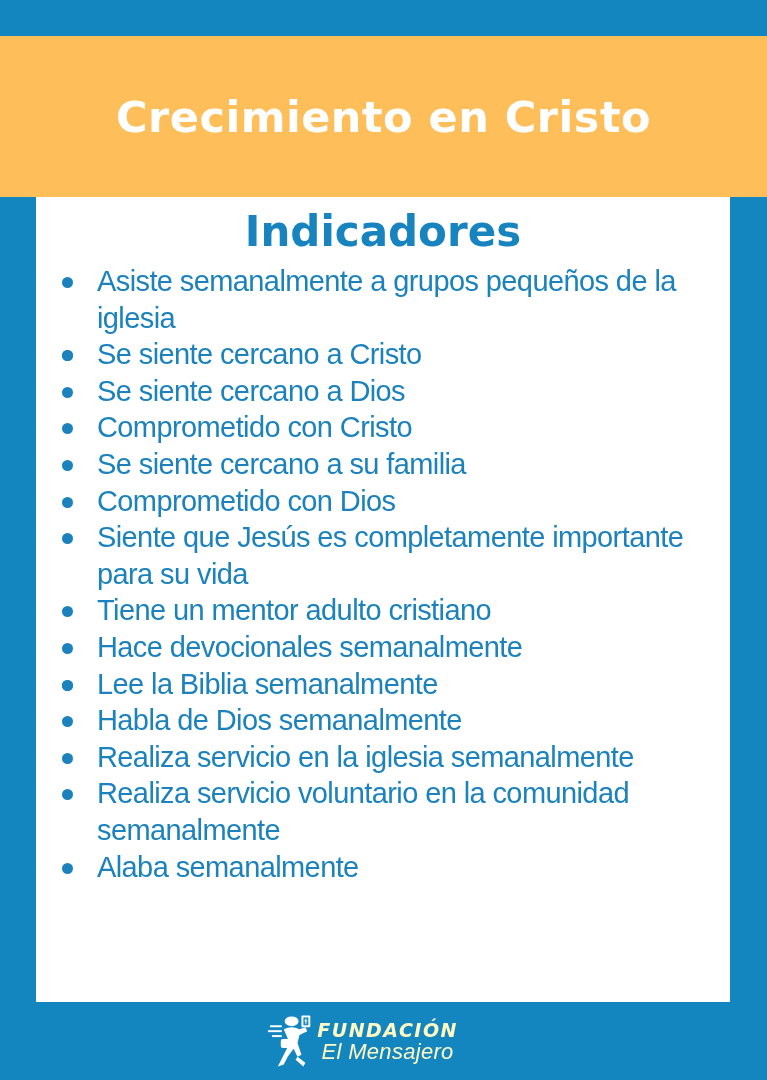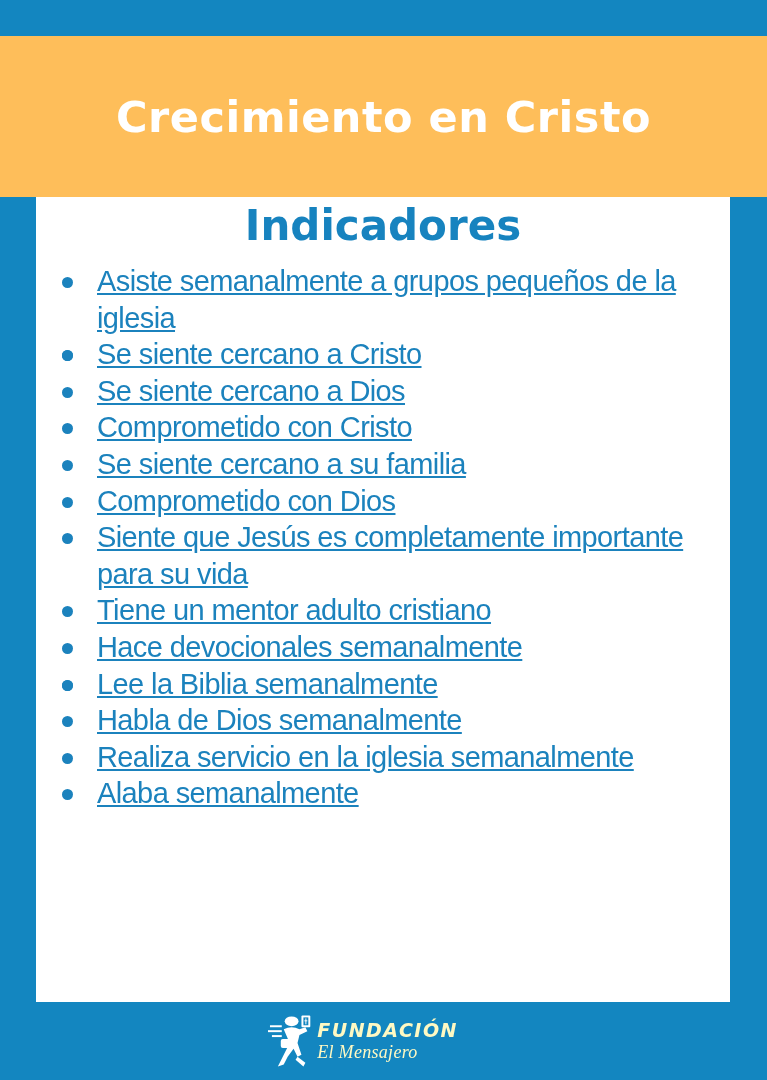--- a/index.html
+++ b/index.html
@@ -15,45 +15,44 @@
     }
     .title {
       color: #ffffff; font-family: "DejaVu Sans", sans-serif; font-weight: bold;
       font-size: 43px; letter-spacing: 0.5px; margin-top: 0px; text-align: center;
     }
     .panel {
       position: absolute; left: 36px; top: 197px; width: 694px; height: 805px;
       background: #ffffff;
     }
     .subtitle {
-      position: absolute; left: 0; top: 4px; width: 694px; text-align: center;
+      position: absolute; left: 0; top: 10px; width: 694px; text-align: center;
       color: #1783bf; font-family: "DejaVu Sans", sans-serif; font-weight: bold; font-size: 42px;
     }
     .list {
       position: absolute; left: 0; top: 66px; margin: 0; padding: 0; list-style: none;
       width: 694px;
     }
     .item {
       position: relative; padding-left: 61px; color: #1b82bd;
       font-family: "Liberation Sans", sans-serif; font-size: 29px; line-height: 36.6px;
       letter-spacing: -0.6px;
-      text-decoration: underline;
     }
     .bullet {
       position: absolute; left: 26px; top: 14px; width: 11px; height: 11px;
       border-radius: 50%; background: #1b82bd;
     }
     .logo {
       position: absolute; left: 268px; top: 1012px; width: 190px; height: 58px;
       display: flex; align-items: center;
     }
     .logo-icon { width: 48px; height: 56px; }
     .logo-text { margin-left: 2px; color: #fef9c3; font-style: italic; line-height: 22px; }
     .logo-line1 { font-family: "DejaVu Sans", sans-serif; font-weight: bold; font-size: 19px; letter-spacing: 1.5px; }
-    .logo-line2 { font-family: Liberation Serif, serif; font-size: 18px; letter-spacing: 0.3px; }
+    .logo-line2 { font-family: Liberation Sans, sans-serif; font-size: 22px; letter-spacing: 0.3px; text-align: center; }
   </style>
 </head>
 <body>
 
 <div class="top-band"></div>
 
 <div class="title-band">
   <div class="title">Crecimiento en Cristo</div>
 </div>
 
@@ -67,20 +66,21 @@
     <li class="item"><span class="bullet"></span><span>Comprometido con Cristo</span></li>
     <li class="item"><span class="bullet"></span><span>Se siente cercano a su familia</span></li>
     <li class="item"><span class="bullet"></span><span>Comprometido con Dios</span></li>
     <li class="item"><span class="bullet"></span><span>Siente que Jesús es completamente importante para su vida</span></li>
     <li class="item"><span class="bullet"></span><span>Tiene un mentor adulto cristiano</span></li>
     <li class="item"><span class="bullet"></span><span>Hace devocionales semanalmente</span></li>
     <li class="item"><span class="bullet"></span></li>
     <li class="item"><span class="bullet"></span><span>Lee la Biblia semanalmente</span></li>
     <li class="item"><span class="bullet"></span><span>Habla de Dios semanalmente</span></li>
     <li class="item"><span class="bullet"></span><span>Realiza servicio en la iglesia semanalmente</span></li>
+    <li class="item"><span class="bullet"></span><span>Realiza servicio voluntario en la comunidad semanalmente</span></li>
     <li class="item"><span class="bullet"></span><span>Alaba semanalmente</span></li>
   </ul>
 </div>
 
 <div class="logo">
   <svg class="logo-icon" viewBox="0 0 48 56">
     <g fill="#ffffff">
       <rect x="2" y="12" width="12" height="2"></rect>
       <rect x="0" y="17" width="14" height="2"></rect>
       <rect x="4" y="22" width="10" height="2"></rect>

